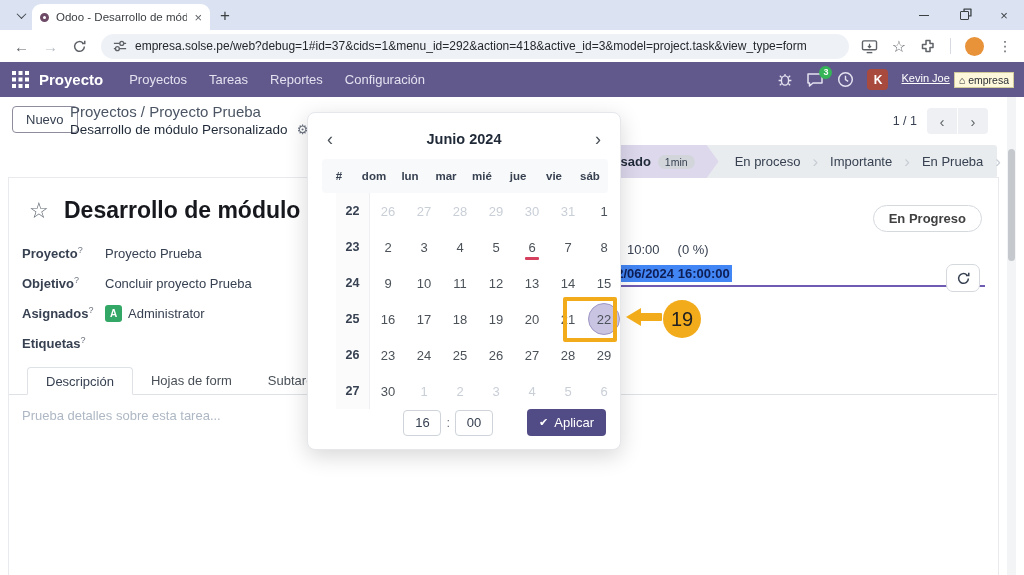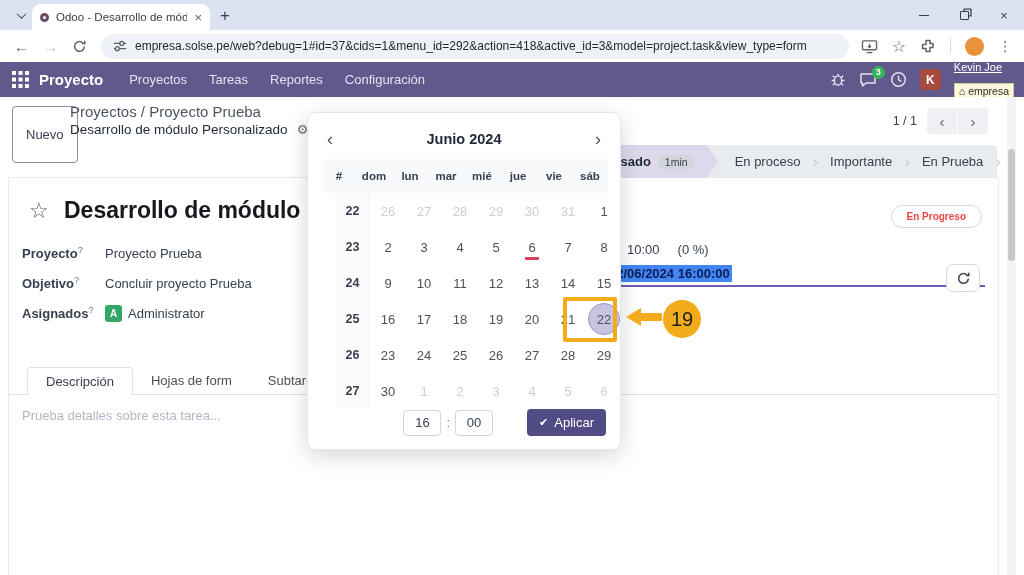--- a/index.html
+++ b/index.html
@@ -31,27 +31,27 @@
   .dots { font-size:14px; color:#5f6368; letter-spacing:0; }
 
   
   .onav { position:absolute; left:0; top:62px; width:1024px; height:35px; background:#61598c; display:flex; align-items:center; padding:0 12px; }
   .appname { color:#fff; font-size:15px; font-weight:700; margin:0 4px 0 10px; }
   .nav-item { color:#e4e1f0; font-size:13px; margin-left:22px; }
   .onav-right { position:absolute; right:10px; top:0; height:35px; display:flex; align-items:center; gap:13px; }
   .chatwrap { position:relative; }
   .navbadge { position:absolute; top:-6px; right:-8px; background:#35b558; color:#fff; font-size:9px; line-height:13px; padding:0 4px; border-radius:8px; font-weight:700; }
   .oavatar { width:21px; height:21px; border-radius:4px; background:#a94a3e; color:#fff; font-size:12px; font-weight:700; display:flex; align-items:center; justify-content:center; }
-  .usercol { display:flex; flex-direction:column; align-items:flex-start; gap:10px; }
+  .usercol { display:flex; flex-direction:row; align-items:flex-start; gap:4px; }
   .username { color:#fff; font-size:11px; text-decoration:underline; }
   .companybadge { display:flex; align-items:center; gap:3px; background:#fdf7dc; border:1px solid #d2cb9c; padding:0 4px; font-size:10.5px; color:#2b2f33; line-height:14px; }
 
   
   .controlbar { position:absolute; left:0; top:97px; width:1024px; height:48px; background:#fff; }
-  .btn-new { position:absolute; left:12px; top:9px; padding:20px 13px; border:1px solid #8d8d9d; border-radius:4px; background:#fff; font-size:13px; color:#374151; }
+  .btn-new { position:absolute; left:12px; top:9px; padding:5px 13px; border:1px solid #8d8d9d; border-radius:4px; background:#fff; font-size:13px; color:#374151; }
   .crumbs { position:absolute; left:70px; top:6px; }
   .crumb1 { font-size:15px; color:#4b5563; }
   .crumb2 { font-size:13.5px; color:#1f2937; margin-top:2px; display:flex; align-items:center; gap:9px; }
   .crumb-ic { font-size:13px; color:#6b7280; }
   .pagerwrap { position:absolute; right:36px; top:11px; display:flex; align-items:center; gap:10px; }
   .pagertext { font-size:12.5px; color:#374151; }
   .pagerbtns { display:flex; gap:1px; }
   .pagerbtn { width:30px; height:26px; background:#eef0f3; color:#5f6368; font-size:15px; display:flex; align-items:center; justify-content:center; }
   .pagerbtn:first-child { border-radius:4px 0 0 4px; }
   .pagerbtn:last-child { border-radius:0 4px 4px 0; }
@@ -72,21 +72,21 @@
   .fav-star { position:absolute; left:29px; top:198px; font-size:22px; color:#5d6670; }
   .task-title { position:absolute; left:64px; top:197px; font-size:23px; font-weight:700; color:#16181d; white-space:nowrap; }
 
   .fields { position:absolute; left:22px; top:238px; }
   .frow { display:flex; align-items:center; height:30px; }
   .flabel { width:83px; font-size:13px; font-weight:700; color:#374151; }
   .flabel sup { font-size:9px; color:#6b7280; font-weight:400; }
   .fvalue { font-size:13px; color:#374151; display:flex; align-items:center; gap:6px; }
   .fav-av { width:17px; height:17px; border-radius:3px; background:#33a765; color:#fff; font-size:10px; font-weight:700; display:flex; align-items:center; justify-content:center; }
 
-  .kanban-pill { position:absolute; right:42px; top:205px; padding:5px 15px; border:1px solid #d5d9de; border-radius:17px; font-size:10px; font-weight:700; color:#ef4444; background:#fff; z-index:2; }
+  .kanban-pill { position:absolute; right:42px; top:205px; padding:5px 15px; border:1px solid #d5d9de; border-radius:17px; font-size:13px; font-weight:700; color:#404040; background:#fff; z-index:2; }
   .hoursrow { position:absolute; left:627px; top:242px; display:flex; gap:18px; font-size:13px; color:#374151; z-index:2; }
   .deadline { position:absolute; left:607px; top:266px; width:378px; border-bottom:2px solid #6f5cb2; padding-bottom:4px; font-size:13px; z-index:2; }
   .sel { background:#4285f4; color:#0e1e55; font-weight:700; padding:1px 2px; }
   .refreshbtn { position:absolute; left:946px; top:264px; width:34px; height:28px; border:1px solid #d5d9de; border-radius:7px; background:#fff; display:flex; align-items:center; justify-content:center; z-index:2; }
 
   .tabbar { position:absolute; left:9px; top:367px; width:988px; height:28px; border-bottom:1px solid #dee2e6; display:flex; padding-left:18px; }
   .otab { padding:0 18px; line-height:27px; font-size:13px; color:#495057; white-space:nowrap; }
   .otab.active { background:#fff; border:1px solid #dee2e6; border-bottom:1px solid #fff; border-radius:4px 4px 0 0; color:#374151; margin-bottom:-1px; }
   .editor-ph { position:absolute; left:22px; top:408px; font-size:13px; color:#aeb8c4; }
 
@@ -283,20 +283,26 @@
           <span>Concluir proyecto Prueba</span>
         </span>
   </div>
       <div class="frow">
     <span class="flabel">Asignados<sup>?</sup></span>
     <span class="fvalue">
           <span class="fav-av">A</span>
           <span>Administrator</span>
         </span>
   </div>
+      <div class="frow">
+    <span class="flabel">Etiquetas<sup>?</sup></span>
+    <span class="fvalue">
+          <span></span>
+        </span>
+  </div>
     </div>
 
   <div class="kanban-pill">En Progreso</div>
   <div class="hoursrow">
     <span>10:00</span>
     <span>(0 %)</span>
   </div>
   <div class="deadline">
     <span class="sel">22/06/2024 16:00:00</span>
   </div>

